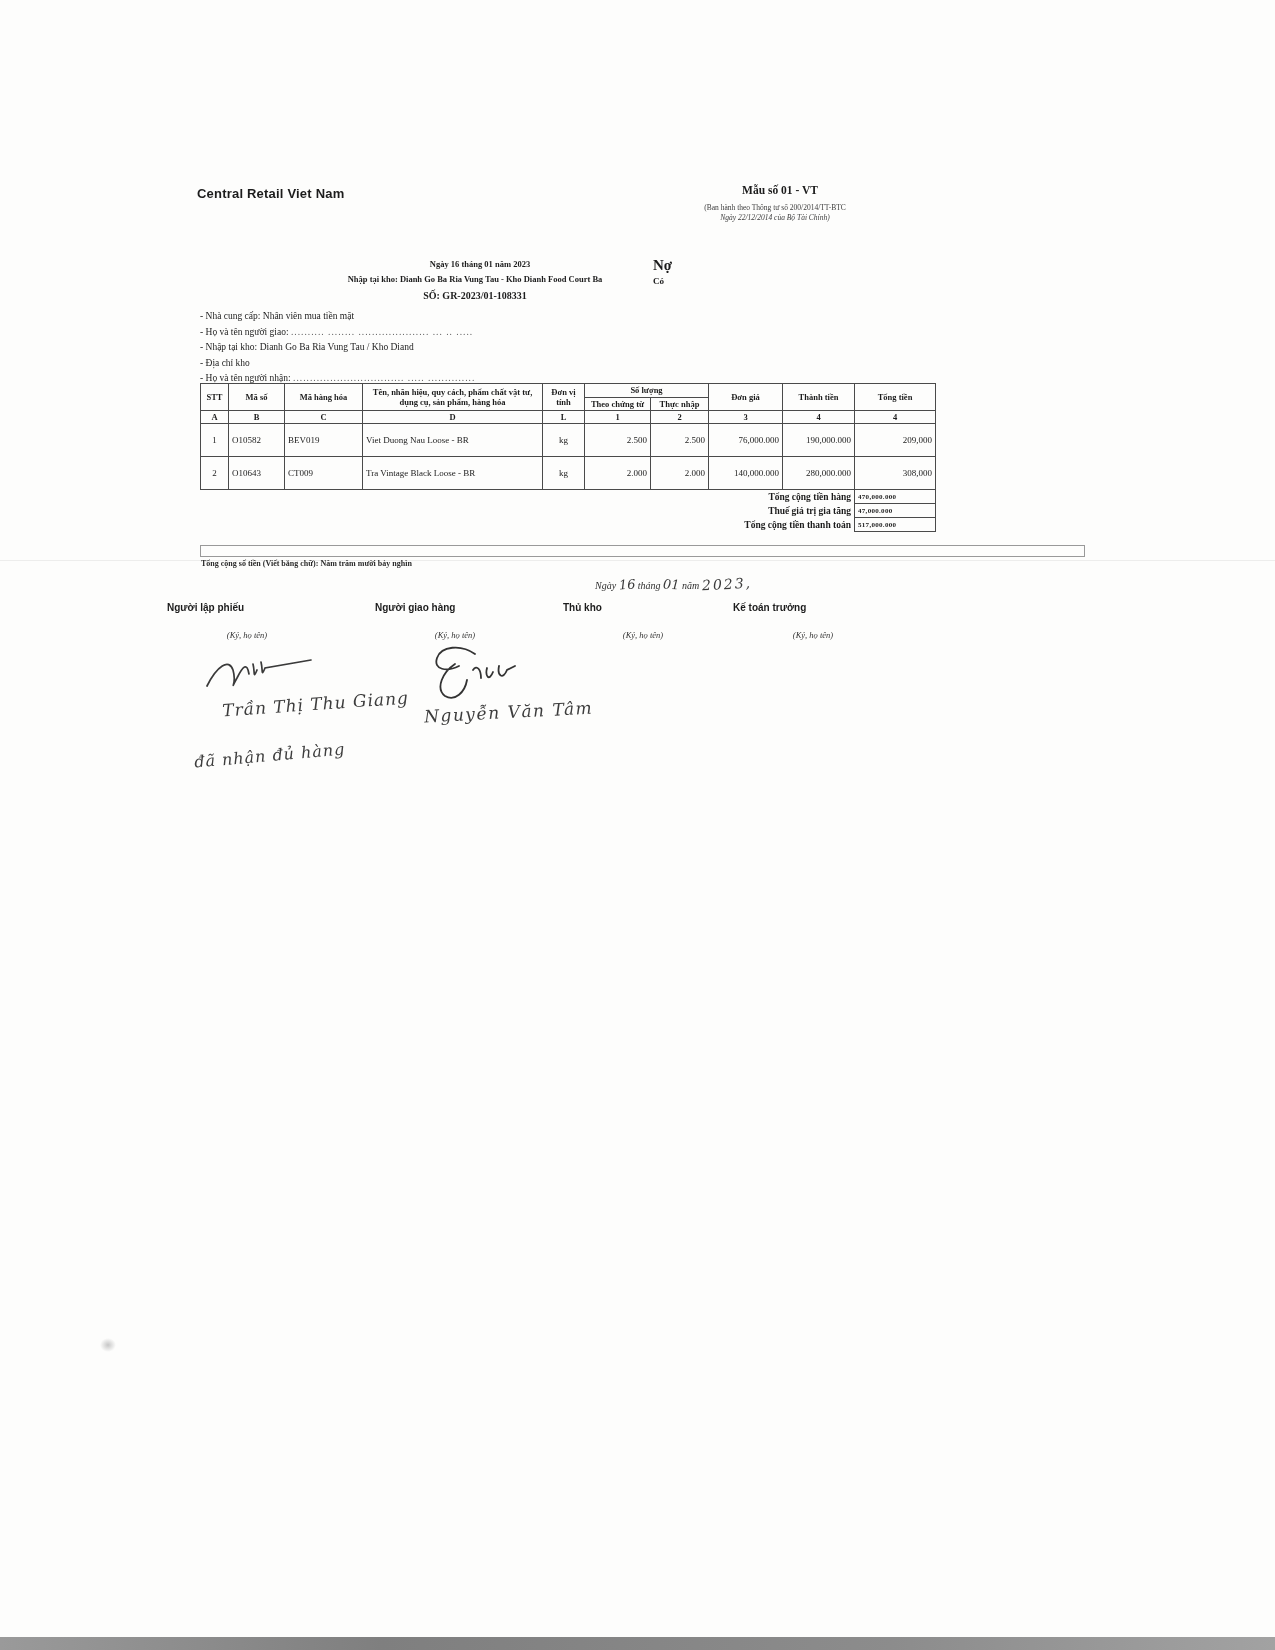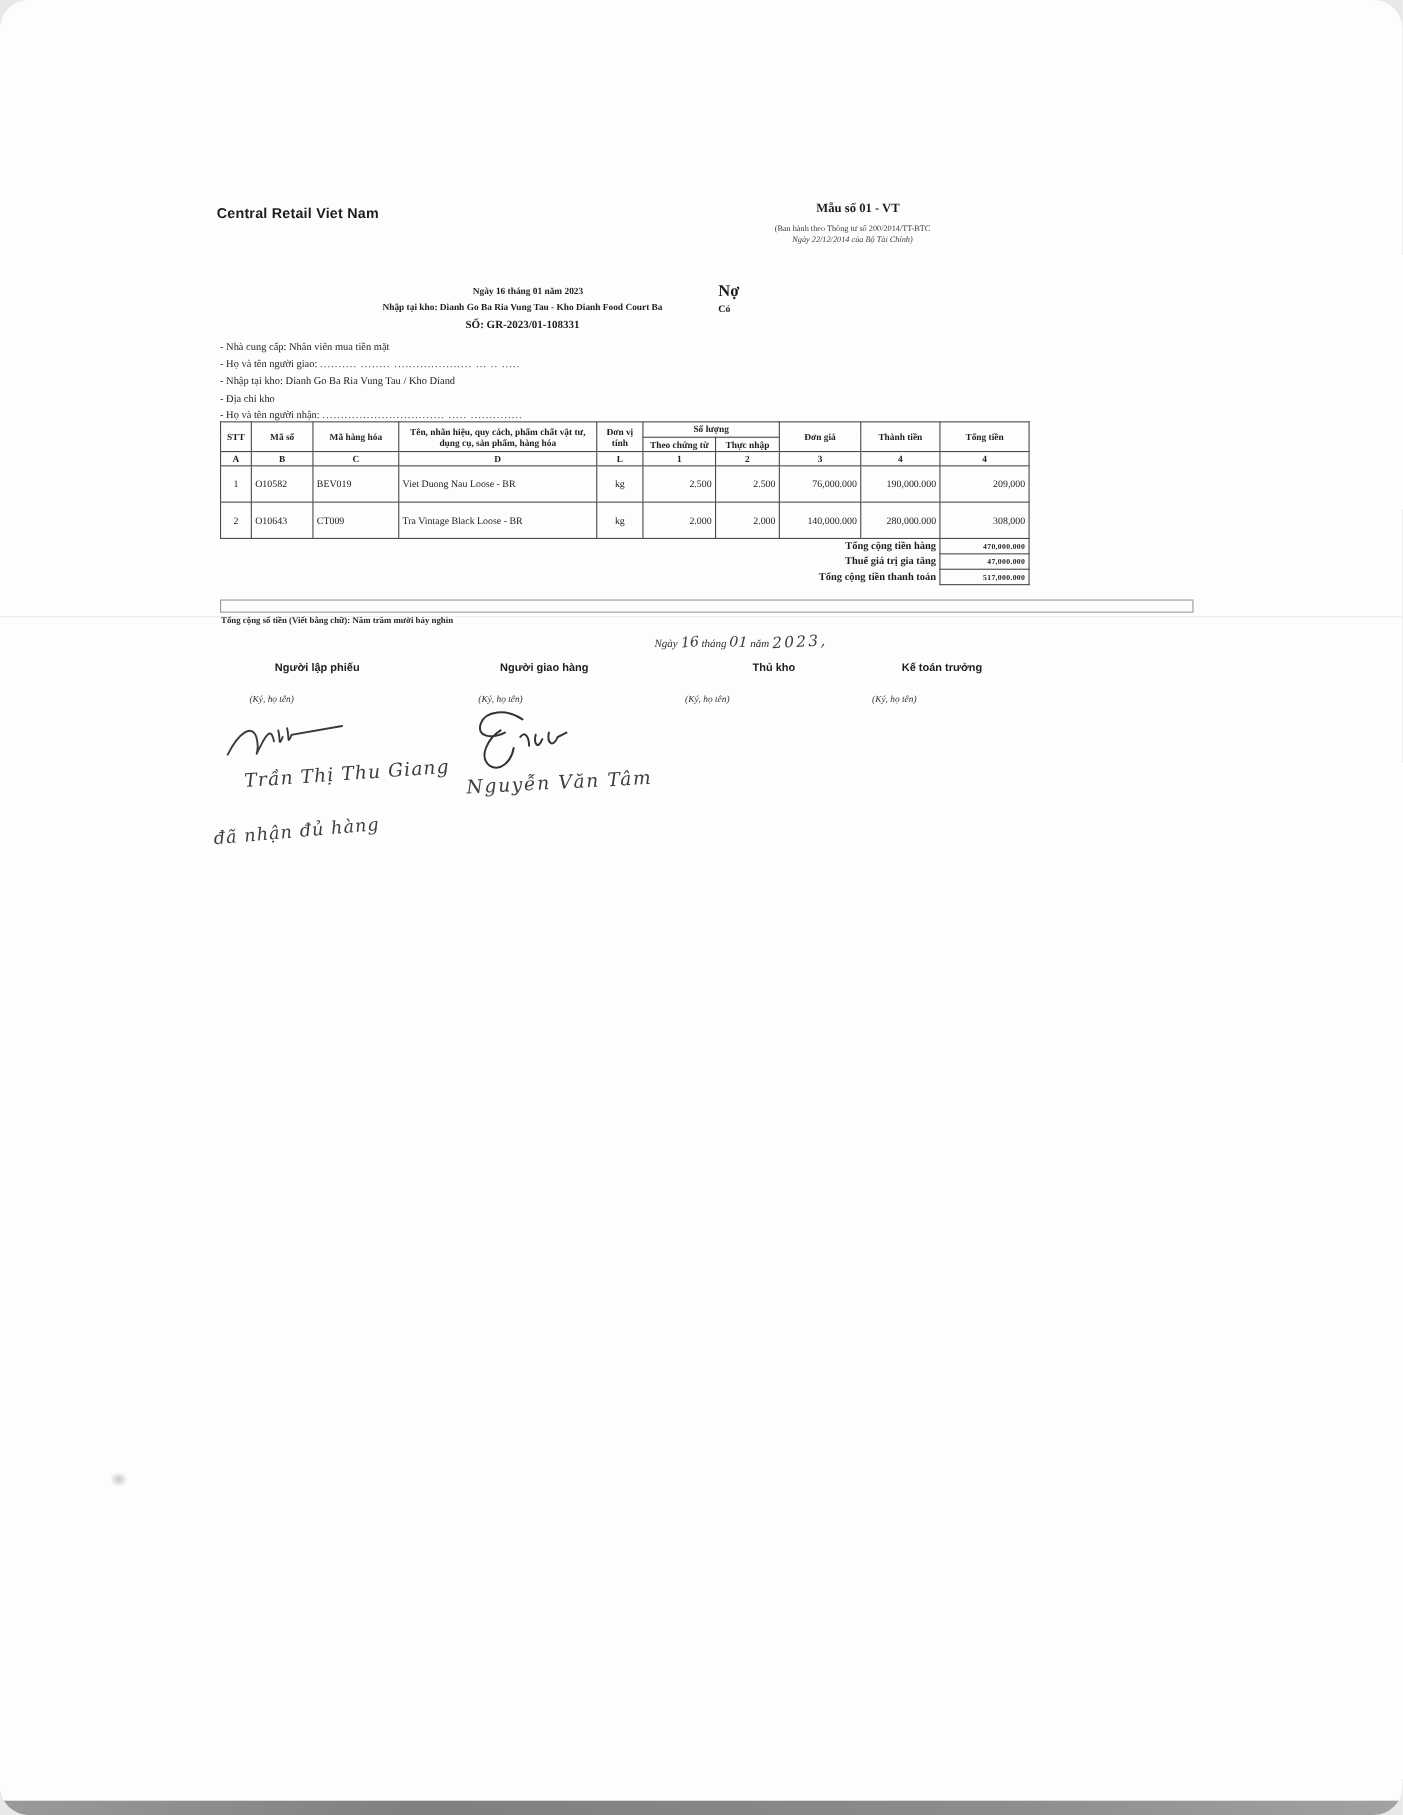--- a/index.html
+++ b/index.html
@@ -1,21 +1,20 @@
 <!DOCTYPE html>
 <html><head>
 <meta charset="utf-8">
 <style>
   * { margin:0; padding:0; box-sizing:border-box; }
   html,body { background:#e8e8e8; }
   .page {
     position:relative; width:1275px; height:1650px; background:#fdfdfc;
     font-family:"Liberation Serif", serif; color:#1c1c1c; overflow:hidden;
     margin:0 auto;
-    border-radius:26px;
   }
   .abs { position:absolute; }
 
   .company { left:197px; top:186px; font-size:13px; font-weight:bold; font-family:"Liberation Sans",sans-serif; letter-spacing:.2px; }
   .form-code { left:640px; top:184px; width:280px; text-align:center; font-size:11.5px; font-weight:bold; }
   .form-issue1 { left:610px; top:203px; width:330px; text-align:center; font-size:7.5px; color:#3c3c3c; }
   .form-issue2 { left:610px; top:213px; width:330px; text-align:center; font-size:7.5px; font-style:italic; color:#3c3c3c; }
 
   .doc-title { left:330px; top:230px; width:350px; text-align:center; font-size:21px; font-weight:bold; letter-spacing:1.5px; }
   .doc-date { left:330px; top:259px; width:300px; text-align:center; font-size:8.5px; font-weight:bold; }
@@ -32,25 +31,25 @@
   .words-line { left:201px; top:559px; font-size:8px; font-weight:bold; color:#2a2a2a; }
 
   table.grid { position:absolute; left:200px; top:383px; width:735px; border-collapse:collapse; table-layout:fixed; }
   table.grid th, table.grid td { border:1px solid #4a4a4a; padding:1px 3px; overflow:hidden; }
   table.grid th { font-size:8.5px; font-weight:bold; text-align:center; vertical-align:middle; line-height:1.25; }
   td.letter { font-size:8.5px; font-weight:bold; text-align:center; height:13px; padding:0 2px; }
   td.cell { font-size:9px; height:33px; vertical-align:middle; }
   td.num { text-align:right; }
   td.ctr { text-align:center; }
   td.tlabel { border:none !important; font-size:9.5px; font-weight:bold; text-align:right; padding-right:5px; height:14px; }
-  td.tval { font-size:7px; font-weight:bold; text-align:right; height:14px; letter-spacing:.3px; }
+  td.tval { font-size:7px; font-weight:bold; text-align:left; height:14px; letter-spacing:.3px; }
 
   .sig-date { left:595px; top:576px; font-size:10px; font-style:italic; color:#2e2e2e; }
   .hand { font-family:"DejaVu Serif", serif; font-style:italic; color:#3a3a3a; }
-  .sig-title { position:absolute; width:160px; text-align:right; font-size:10px; font-weight:bold; font-family:"Liberation Sans",sans-serif; }
+  .sig-title { position:absolute; width:160px; text-align:left; font-size:10px; font-weight:bold; font-family:"Liberation Sans",sans-serif; }
   .sig-sub { position:absolute; width:160px; text-align:center; font-size:8.5px; font-style:italic; margin-top:14px; color:#333; }
   .hand-name { position:absolute; font-family:"DejaVu Serif",serif; font-style:italic; color:#3d3d3d; }
 
   .smudge { left:100px; top:1338px; width:16px; height:14px; background:radial-gradient(ellipse at center,#b9b9b9 0%, rgba(185,185,185,0) 70%); opacity:.8; }
   .bottom-bar { left:0; top:1637px; width:1275px; height:13px; background:linear-gradient(90deg,#9a9a9a,#7f7f7f 30%,#8c8c8c 70%,#a2a2a2); }
   .scanline1 { left:0; top:560px; width:1275px; height:1px; background:rgba(120,120,120,.12); }
 </style>
 </head>
 <body>
 

